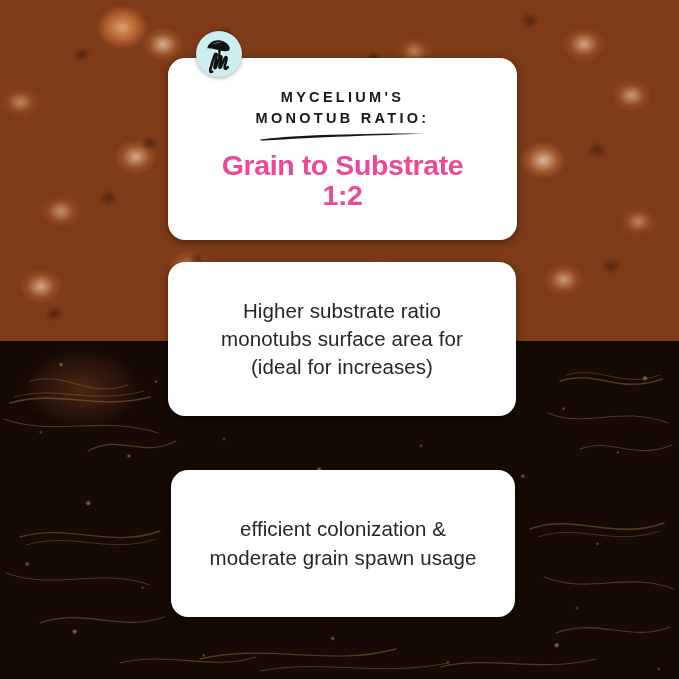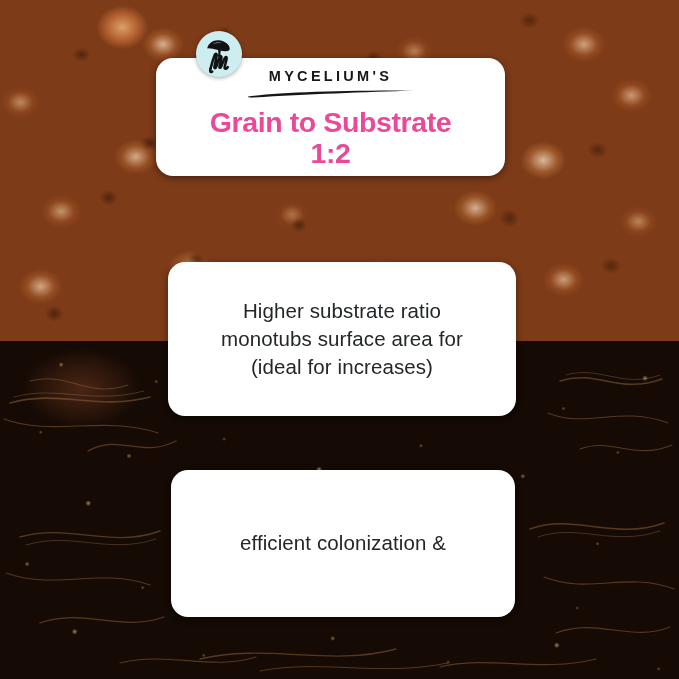--- a/index.html
+++ b/index.html
@@ -190,24 +190,24 @@
     box-shadow: 0 2px 7px rgba(0,0,0,0.45);
     box-sizing: border-box;
     display: flex;
     flex-direction: column;
     align-items: center;
     justify-content: center;
     text-align: center;
   }
 
   #card-title {
-    left: 156px;
+    left: 168px;
     top: 58px;
     width: 349px;
-    height: 118px;
+    height: 182px;
   }
   #card-benefit {
     left: 168px;
     top: 262px;
     width: 348px;
     height: 154px;
   }
   #card-summary {
     left: 171px;
     top: 470px;
@@ -317,20 +317,21 @@
         <path d="M566 34 C 600 24, 622 48, 660 34" stroke-width="0.8"></path>
         <path d="M26 204 C 72 190, 108 214, 156 198" stroke-width="0.8"></path>
         <path d="M538 196 C 578 182, 612 206, 660 190" stroke-width="0.8"></path>
       </g>
     </svg>
   </div>
 
   <div class="card" id="card-title">
     <div class="eyebrow">
       <span class="l1">MYCELIUM'S</span>
+      <span class="l2">MONOTUB RATIO:</span>
     </div>
 
     <div class="divider-wrap">
       <svg width="170" height="11" viewBox="0 0 170 11">
         <path d="M2 7.6 C 26 3.4, 96 1.2, 168 1.4 C 120 3.2, 58 5.0, 6 8.6 C 4 8.8, 1.6 8.4, 2 7.6 Z" fill="#15181a"></path>
       </svg>
     </div>
 
     <div class="headline">
       <span class="main">Grain to Substrate</span>
@@ -342,20 +343,21 @@
     <p class="body-text">
       <span>Higher substrate ratio</span>
       <span>monotubs surface area for</span>
       <span>(ideal for increases)</span>
     </p>
   </div>
 
   <div class="card" id="card-summary">
     <p class="body-text">
       <span>efficient colonization &amp;</span>
+      <span>moderate grain spawn usage</span>
     </p>
   </div>
 
   <div id="logo-badge">
     <svg width="46" height="46" viewBox="0 0 46 46">
 
       <path d="M11.2 17.4 C 12.4 11.6, 18.2 8.2, 24.4 9.4 C 30.6 10.6, 34.6 15.2, 33.6 18.6 C 32.9 20.9, 28.4 20.4, 23.2 19.2 C 17.4 17.9, 12.9 17.0, 11.2 17.4 Z" fill="#101214"></path>
 
       <path d="M16.6 13.0 C 19.2 11.0, 23.8 10.8, 26.6 12.2 C 24.0 11.8, 19.8 12.0, 16.6 13.0 Z" fill="#cdeef1" opacity="0.55"></path>
 

